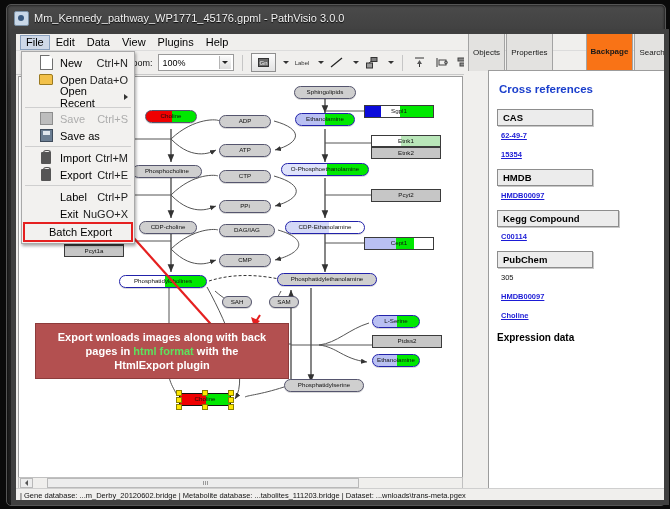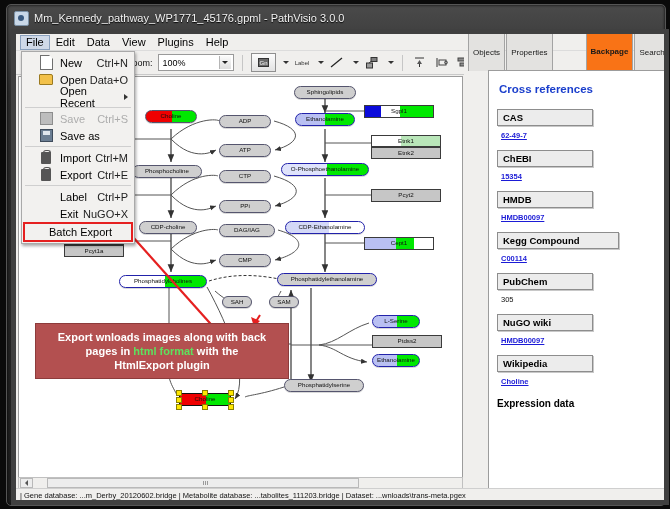--- a/index.html
+++ b/index.html
@@ -555,36 +555,33 @@
       <div class="tab">Search</div>
       <div class="tab">Legend</div>
     </div>
     <div class="bp">
       <div class="bp-inner">
         <div class="bp-h1">Cross references</div>
 
         <div class="bp-sec">CAS</div>
         <div class="bp-val"><a class="bp-link">62-49-7</a></div>
 
-        <div class="bp-sec">ChEBI</div>
         <div class="bp-val"><a class="bp-link">15354</a></div>
 
         <div class="bp-sec">HMDB</div>
         <div class="bp-val"><a class="bp-link">HMDB00097</a></div>
 
         <div class="bp-sec" style="width:110px">Kegg Compound</div>
         <div class="bp-val"><a class="bp-link">C00114</a></div>
 
         <div class="bp-sec">PubChem</div>
         <div class="bp-val">305</div>
 
-        <div class="bp-sec">NuGO wiki</div>
         <div class="bp-val"><a class="bp-link">HMDB00097</a></div>
 
-        <div class="bp-sec">Wikipedia</div>
         <div class="bp-val"><a class="bp-link">Choline</a></div>
 
         <div class="bp-exp">Expression data</div>
       </div>
     </div>
   </div>
 
   <div class="hscroll">
     <div class="sc-arrow">
           <i></i>

